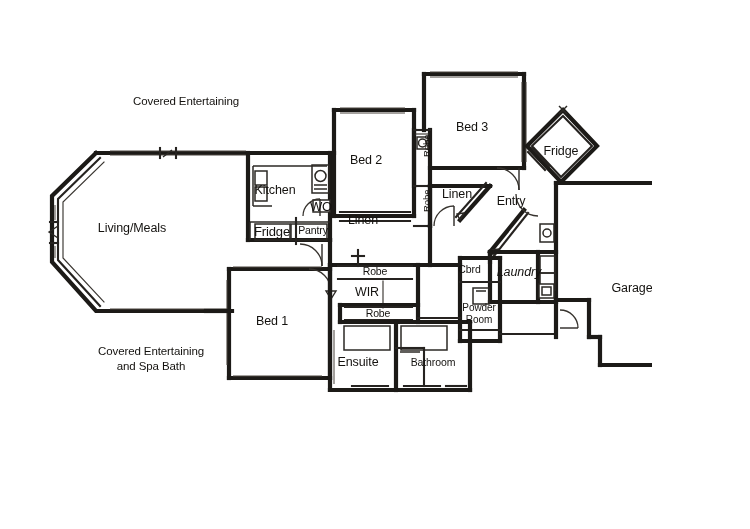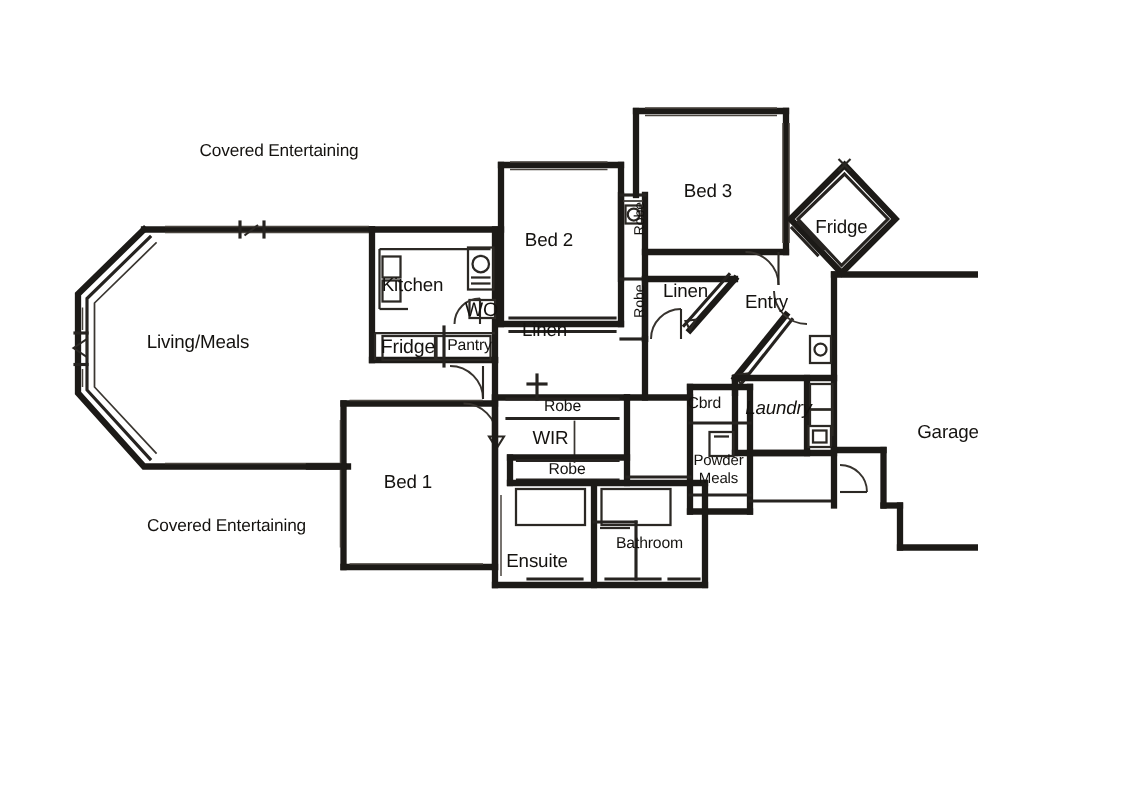--- a/index.html
+++ b/index.html
@@ -343,46 +343,47 @@
     </g>
 
   </svg>
 
   <div class="lbl lbl-note ctr-note" style="left:186px; top:94px;">
     <div>Covered Entertaining</div>
   </div>
 
   <div class="lbl lbl-note ctr-note" style="left:151px; top:344px;">
     <div>Covered Entertaining</div>
+    <div>and Spa Bath</div>
   </div>
 
   <div class="lbl lbl-room ctr" style="left:132px; top:228px;">Living/Meals</div>
   <div class="lbl lbl-room ctr" style="left:275px; top:190px;">Kitchen</div>
   <div class="lbl lbl-room ctr" style="left:366px; top:160px;">Bed 2</div>
   <div class="lbl lbl-room ctr" style="left:472px; top:127px;">Bed 3</div>
   <div class="lbl lbl-room ctr" style="left:457px; top:194px;">Linen</div>
   <div class="lbl lbl-room ctr" style="left:511px; top:201px;">Entry</div>
   <div class="lbl lbl-room ctr" style="left:561px; top:151px;">Fridge</div>
   <div class="lbl lbl-room ctr" style="left:632px; top:256px;margin-top:32px;">Garage</div>
   <div class="lbl lbl-room ctr" style="left:519px; top:272px;font-style:italic;">Laundry</div>
   <div class="lbl lbl-room ctr" style="left:272px; top:321px;">Bed 1</div>
   <div class="lbl lbl-room ctr" style="left:367px; top:292px;">WIR</div>
-  <div class="lbl lbl-room ctr" style="left:358px; top:362px;margin-top:12px;">Ensuite</div>
+  <div class="lbl lbl-room ctr" style="left:358px; top:362px;">Ensuite</div>
   <div class="lbl lbl-small ctr" style="left:433px; top:362px;text-align:right;">Bathroom</div>
 
   <div class="lbl lbl-room ctr" style="left:363px; top:220px;">Linen</div>
   <div class="lbl lbl-small ctr" style="left:313px; top:230px;">Pantry</div>
   <div class="lbl lbl-tiny ctr" style="left:272px; top:231px;">Fridge</div>
   <div class="lbl lbl-small ctr" style="left:459px; top:269px;padding-left:21px;">Cbrd</div>
   <div class="lbl lbl-small ctr" style="left:375px; top:271px;">Robe</div>
   <div class="lbl lbl-small ctr" style="left:378px; top:313px;">Robe</div>
 
   <div class="lbl lbl-note ctr" style="left:479px; top:314px; line-height:12px; font-size:10px;">
     <div>Powder</div>
-    <div>Meals</div>
+    <div>Room</div>
   </div>
 
   <div class="lbl lbl-vert" style="left:421px; top:157px;">Robe</div>
   <div class="lbl lbl-vert" style="left:421px; top:212px;">Robe</div>
 
   <div class="lbl lbl-tiny ctr" style="left:321px; top:206px;">WO</div>
 
 </div>
 
 </body></html>

